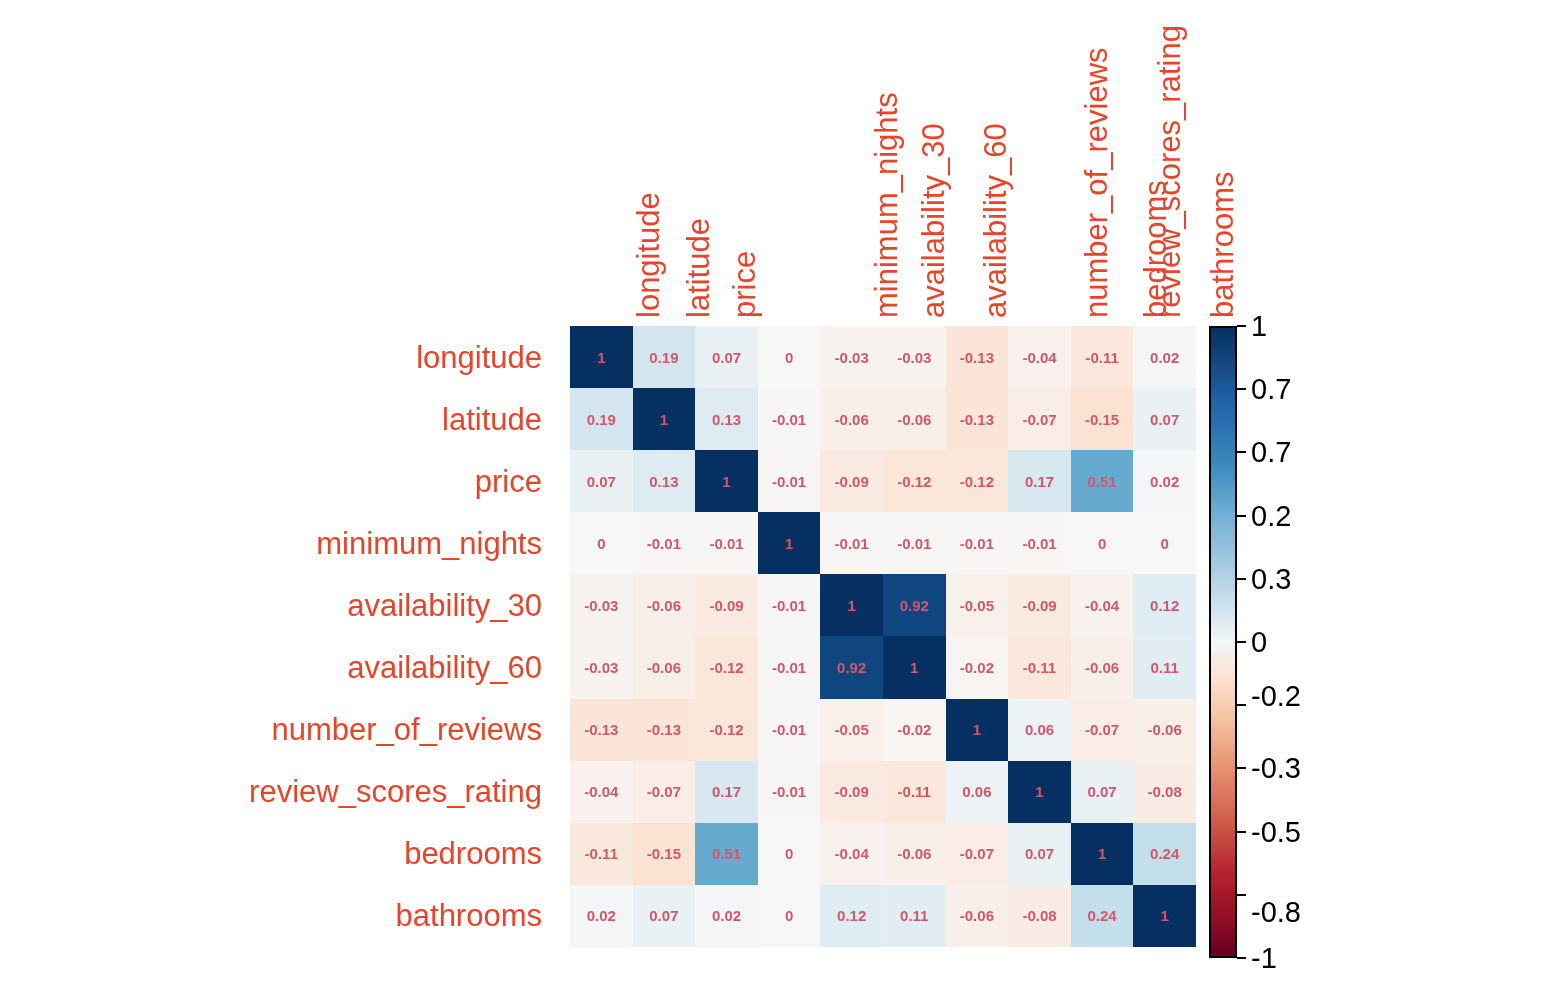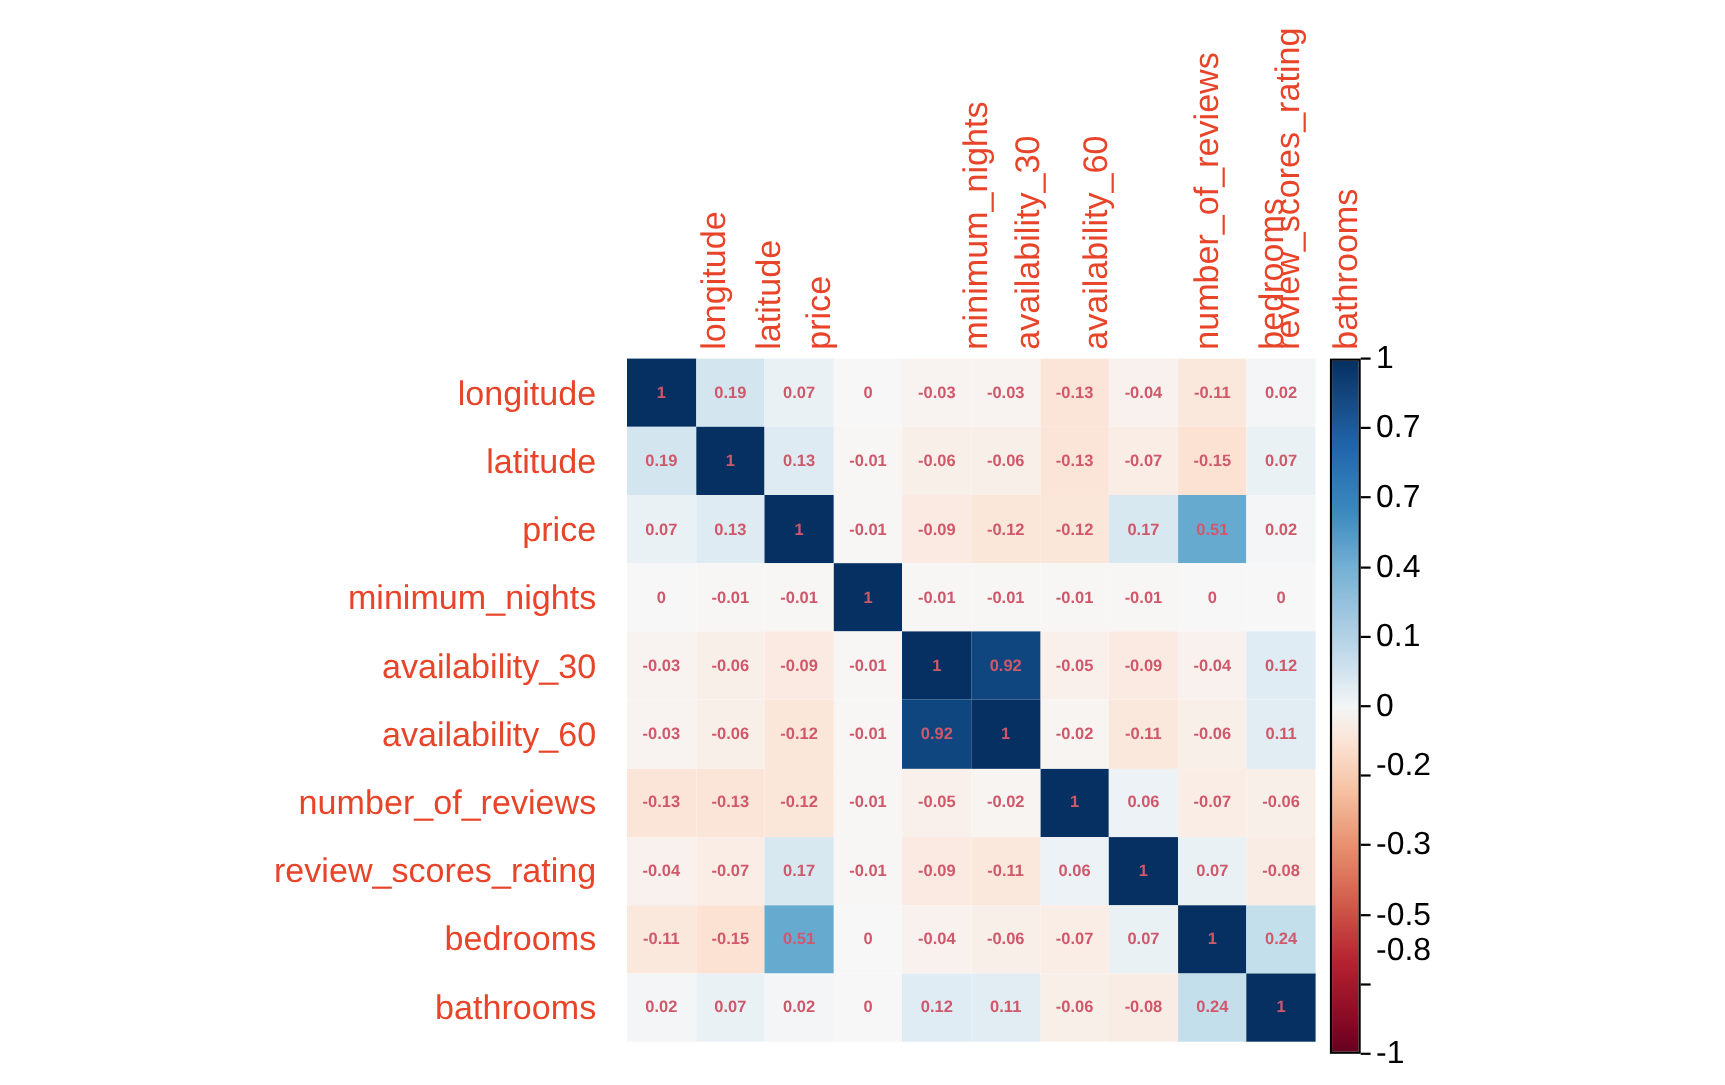--- a/index.html
+++ b/index.html
@@ -530,30 +530,30 @@
 
   <div id="colorbar-wrap">
     <div id="colorbar-bar"></div>
   <div class="cb-tick" style="top: -1px;"></div>
       <div class="cb-tick-label" style="top: 0px;">1</div>
       <div class="cb-tick" style="top: 62.2px;"></div>
       <div class="cb-tick-label" style="top: 63.2px;">0.7</div>
       <div class="cb-tick" style="top: 125.4px;"></div>
       <div class="cb-tick-label" style="top: 126.4px;">0.7</div>
       <div class="cb-tick" style="top: 188.6px;"></div>
-      <div class="cb-tick-label" style="top: 189.6px;">0.4</div>
+      <div class="cb-tick-label" style="top: 189.6px;">0.2</div>
       <div class="cb-tick" style="top: 251.8px;"></div>
-      <div class="cb-tick-label" style="top: 252.8px;">0.1</div>
+      <div class="cb-tick-label" style="top: 252.8px;">0.3</div>
       <div class="cb-tick" style="top: 315px;"></div>
       <div class="cb-tick-label" style="top: 316px;">0</div>
       <div class="cb-tick" style="top: 378.2px;"></div>
       <div class="cb-tick-label" style="top: 370px;">-0.2</div>
       <div class="cb-tick" style="top: 441.4px;"></div>
       <div class="cb-tick-label" style="top: 442.4px;">-0.3</div>
       <div class="cb-tick" style="top: 504.6px;"></div>
       <div class="cb-tick-label" style="top: 505.6px;">-0.5</div>
       <div class="cb-tick" style="top: 567.8px;"></div>
-      <div class="cb-tick-label" style="top: 538px;">-0.8</div>
+      <div class="cb-tick-label" style="top: 586px;">-0.8</div>
       <div class="cb-tick" style="top: 631px;"></div>
       <div class="cb-tick-label" style="top: 632px;">-1</div>
     </div>
 
 </div>
 
 </body></html>

